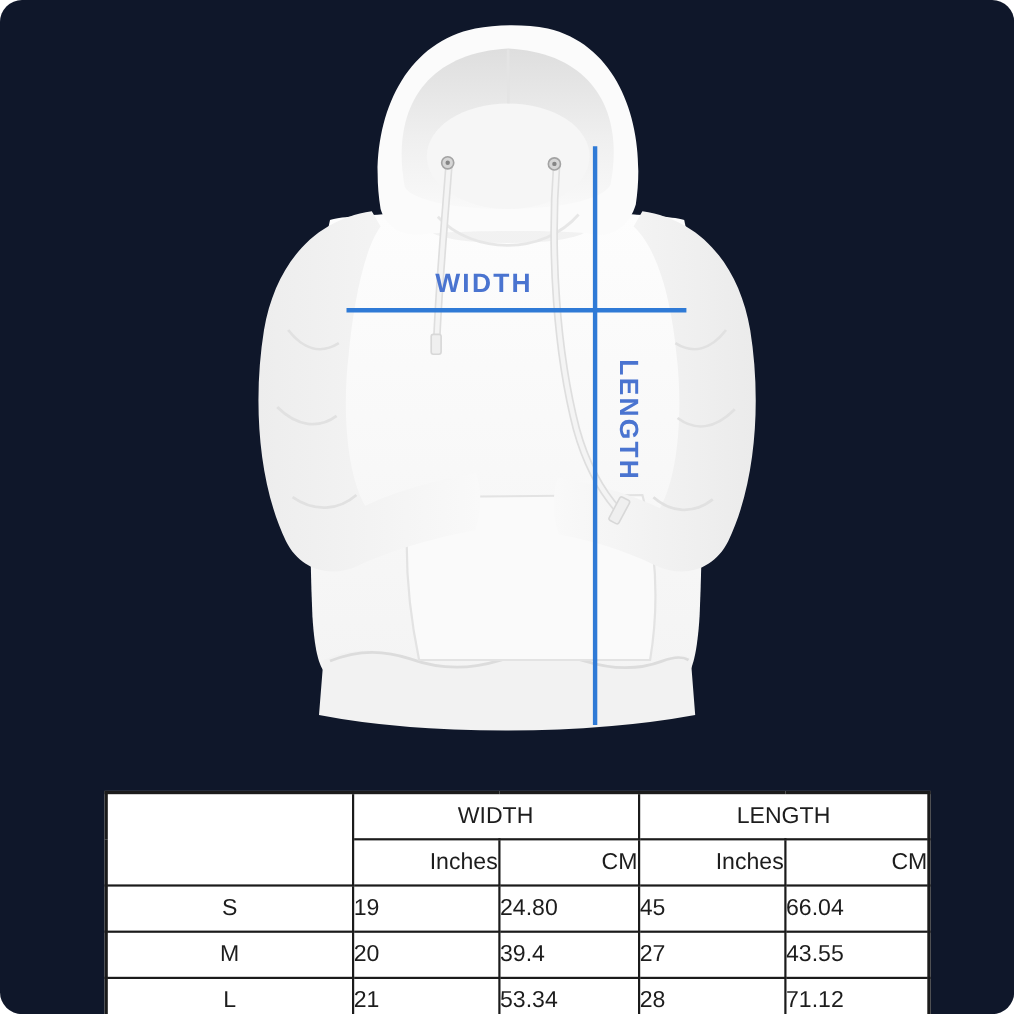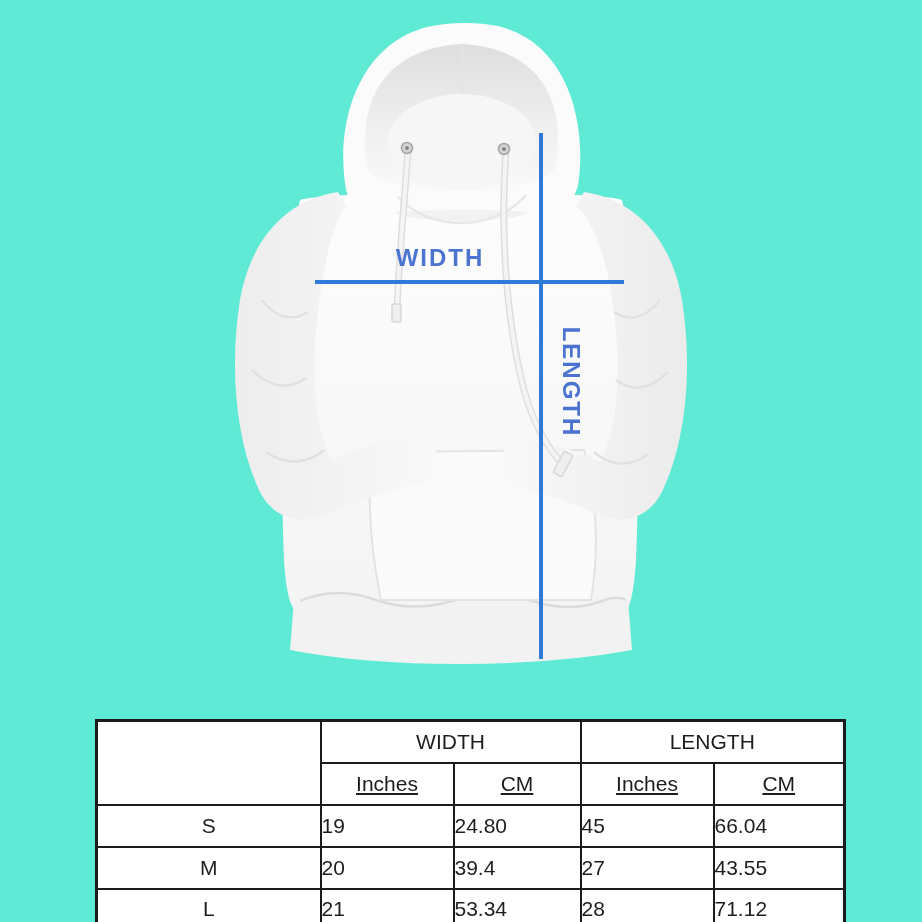--- a/index.html
+++ b/index.html
@@ -1,18 +1,19 @@
 <!DOCTYPE html>
 <html style="--label-color: #4a74d0;"><head>
 <meta charset="utf-8">
 <style>
   html,body{margin:0;padding:0;background:#ffffff;}
   #stage{
-    position:relative;width:922px;height:922px;background:#5eead4;overflow:hidden;
+    position:relative;width:922px;height:922px;background:#0f172a;overflow:hidden;
     font-family:"Liberation Sans",sans-serif;
+    border-radius:20px;
   }
   
   .measure-label{
     position:absolute;font-weight:bold;font-size:24px;letter-spacing:2px;
     color:var(--label-color,#4a74d0);text-align:center;line-height:26px;
     -webkit-font-smoothing:antialiased;
   }
   #width-label{left:368px;top:245px;width:144px;height:26px;}
   #length-label{left:499px;top:369px;width:144px;height:26px;transform:rotate(90deg);}
   
@@ -21,21 +22,21 @@
     table-layout:fixed;border-collapse:collapse;width:748px;
     border:3px solid #1b1b1b;background:#ffffff;
     font-family:"Liberation Sans",sans-serif;color:#1d1d1d;
   }
   table.size-chart td,table.size-chart th{
     border:2px solid #1b1b1b;font-size:21px;font-weight:normal;
     vertical-align:middle;padding:0;overflow:hidden;white-space:nowrap;
   }
   table.size-chart tr{height:42px;}
   th.group-h{font-size:22px;font-weight:bold;text-align:center;}
-  th.sub-h{font-size:22px;font-weight:bold;text-align:center;padding-left:7px;text-decoration:underline;}
+  th.sub-h{font-size:22px;font-weight:bold;text-align:right;padding-left:7px;}
   td.size-cell{text-align:center;}
   td.num-cell{padding-right:9px;}
 </style>
 </head>
 <body>
 
 <div id="stage">
 
   <svg width="922" height="720" viewBox="0 0 922 720" style="position:absolute;left:0;top:0;">
     <defs>

